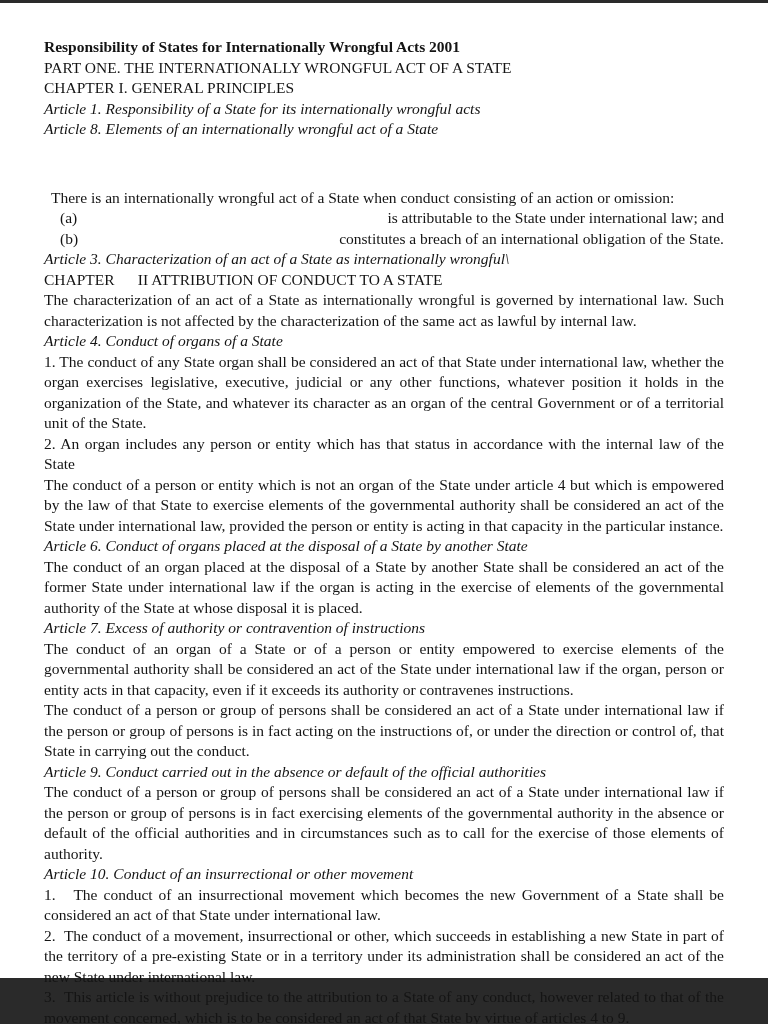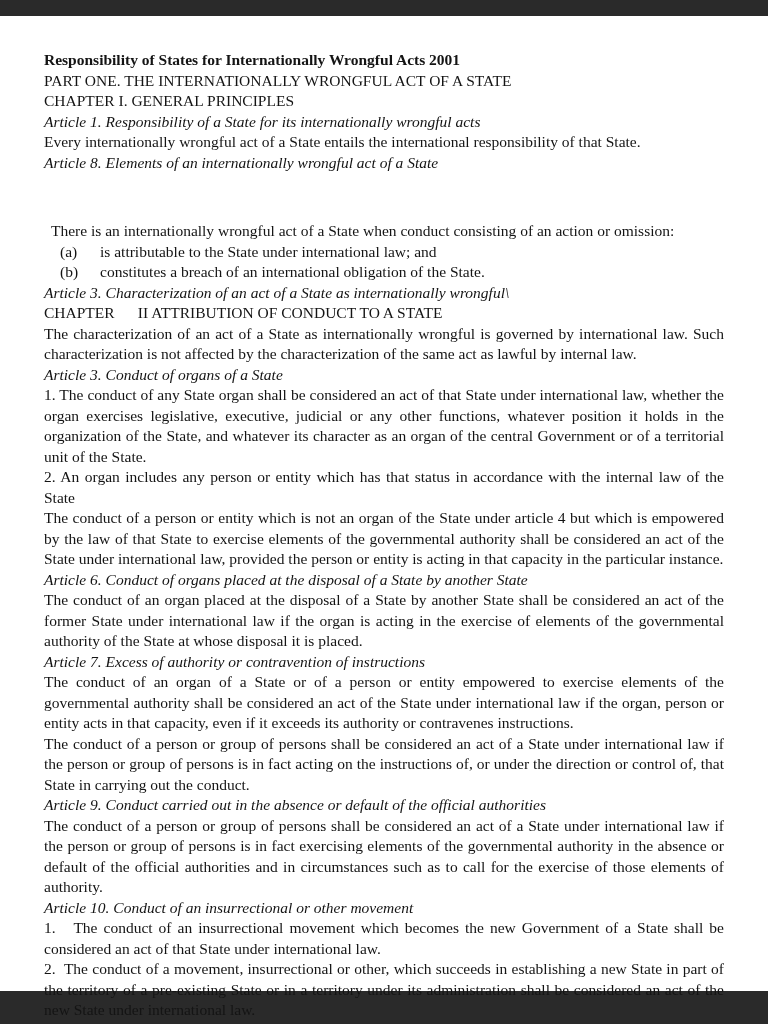--- a/index.html
+++ b/index.html
@@ -12,21 +12,21 @@
     font-family: "Liberation Serif", "DejaVu Serif", serif;
   }
   .viewer {
     position: relative;
     width: 768px;
     height: 1024px;
     background: #2a2a2a;
   }
   .page {
     position: absolute;
-    top: 16px;
+    top: 3px;
     left: 0;
     width: 768px;
     height: 975px;
     background: #ffffff;
     box-sizing: border-box;
     padding: 34px 44px 0 44px;
     color: #000000;
   }
   .block {
     margin: 0;
@@ -39,46 +39,45 @@
   .article { font-style: italic; }
   .para { text-align: justify; }
   .para-indent { padding-left: 7px; margin-top: 48px; }
   .list-item { display: flex; }
   .marker {
     display: inline-block;
     flex: none;
     width: 40px;
     margin-left: 16px;
   }
-  .list-text { flex: 1; }
+  .list-text { flex: 1; text-align: right; }
 </style>
 </head>
 <body>
 
 <div class="viewer">
   <div class="page" id="doc-page">
       <p class="block title">Responsibility of States for Internationally Wrongful Acts 2001</p>
       <p class="block caps">PART ONE. THE INTERNATIONALLY WRONGFUL ACT OF A STATE</p>
       <p class="block caps">CHAPTER I. GENERAL PRINCIPLES</p>
       <p class="block article">Article 1. Responsibility of a State for its internationally wrongful acts</p>
-      <p class="block para">Every internationally wrongful act of a State entails the international responsibility of that State.</p>
       <p class="block article">Article 8. Elements of an internationally wrongful act of a State</p>
       <p class="block para-indent">There is an internationally wrongful act of a State when conduct consisting of an action or omission:</p>
       <div class="block list-item">
         <span class="marker">(a)</span>
         <span class="list-text">is attributable to the State under international law; and</span>
       </div>
       <div class="block list-item">
         <span class="marker">(b)</span>
         <span class="list-text">constitutes a breach of an international obligation of the State.</span>
       </div>
       <p class="block article">Article 3. Characterization of an act of a State as internationally wrongful\</p>
       <p class="block caps">CHAPTER&nbsp;&nbsp;&nbsp;&nbsp;&nbsp; II ATTRIBUTION OF CONDUCT TO A STATE</p>
       <p class="block para">The characterization of an act of a State as internationally wrongful is governed by international law. Such characterization is not affected by the characterization of the same act as lawful by internal law.</p>
-      <p class="block article">Article 3. Conduct of organs of a State</p>
+      <p class="block article">Article 4. Conduct of organs of a State</p>
       <p class="block para">1. The conduct of any State organ shall be considered an act of that State under international law, whether the organ exercises legislative, executive, judicial or any other functions, whatever position it holds in the organization of the State, and whatever its character as an organ of the central Government or of a territorial unit of the State.</p>
       <p class="block para">2. An organ includes any person or entity which has that status in accordance with the internal law of the State</p>
       <p class="block para">The conduct of a person or entity which is not an organ of the State under article 4 but which is empowered by the law of that State to exercise elements of the governmental authority shall be considered an act of the State under international law, provided the person or entity is acting in that capacity in the particular instance.</p>
       <p class="block article">Article 6. Conduct of organs placed at the disposal of a State by another State</p>
       <p class="block para">The conduct of an organ placed at the disposal of a State by another State shall be considered an act of the former State under international law if the organ is acting in the exercise of elements of the governmental authority of the State at whose disposal it is placed.</p>
       <p class="block article">Article 7. Excess of authority or contravention of instructions</p>
       <p class="block para">The conduct of an organ of a State or of a person or entity empowered to exercise elements of the governmental authority shall be considered an act of the State under international law if the organ, person or entity acts in that capacity, even if it exceeds its authority or contravenes instructions.</p>
       <p class="block para">The conduct of a person or group of persons shall be considered an act of a State under international law if the person or group of persons is in fact acting on the instructions of, or under the direction or control of, that State in carrying out the conduct.</p>
       <p class="block article">Article 9. Conduct carried out in the absence or default of the official authorities</p>
       <p class="block para">The conduct of a person or group of persons shall be considered an act of a State under international law if the person or group of persons is in fact exercising elements of the governmental authority in the absence or default of the official authorities and in circumstances such as to call for the exercise of those elements of authority.</p>

